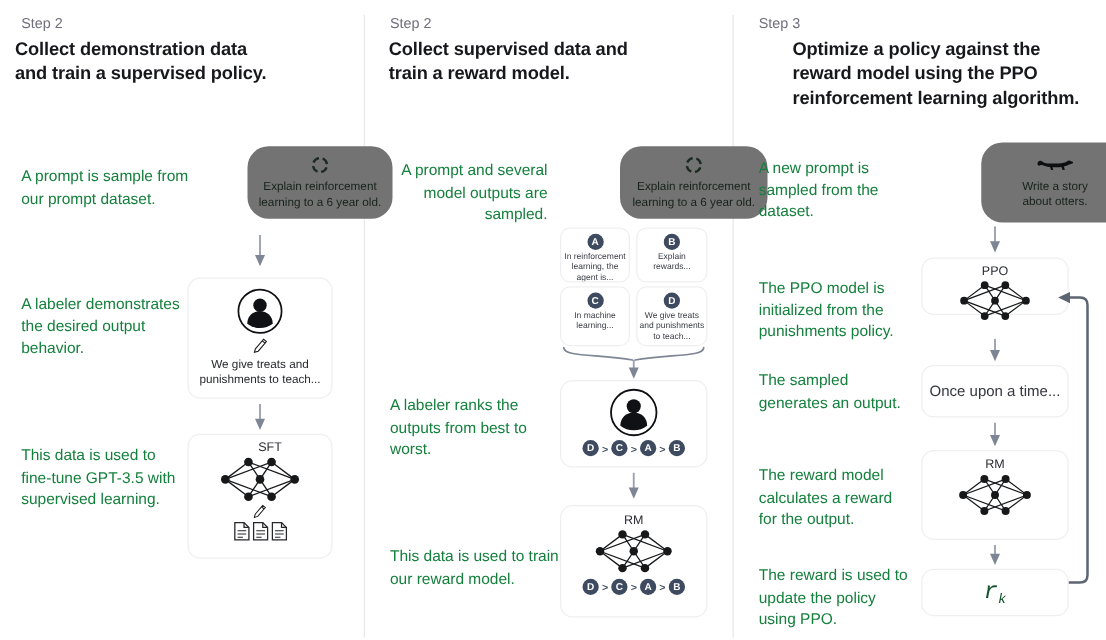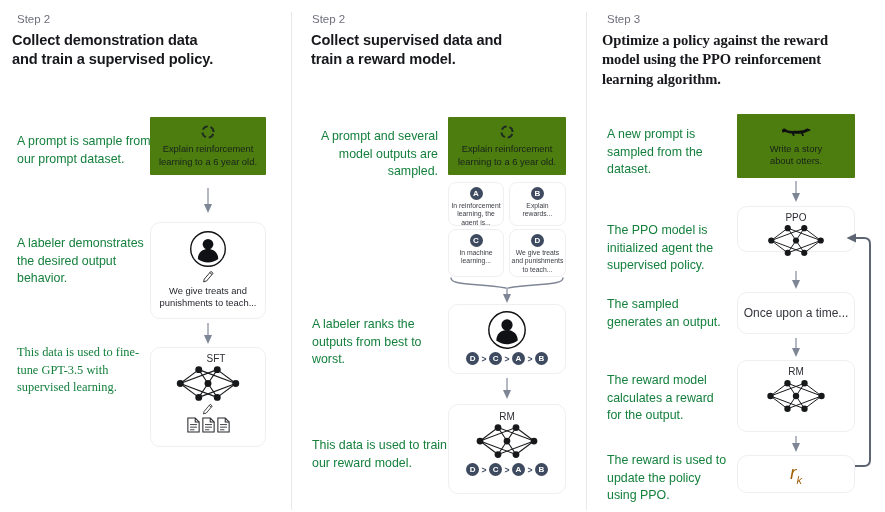--- a/index.html
+++ b/index.html
@@ -6,55 +6,55 @@
   body{
     width:885px;height:512px;position:relative;overflow:hidden;
     background:#ffffff;color:#212328;
     font-family:"Liberation Sans",sans-serif;
     -webkit-font-smoothing:antialiased;
   }
   .divider{position:absolute;top:12px;width:1px;height:498px;background:#e8e8eb;}
   .step-label{position:absolute;font-size:11.5px;color:#6f6f7e;}
   .step-title{position:absolute;font-size:14.6px;font-weight:700;color:#17181c;line-height:1.32;letter-spacing:-0.1px;}
   .caption{position:absolute;font-size:12.4px;line-height:1.42;color:#15803d;}
-  .pbox{position:absolute;background:#4d7c0f;border-radius:1px;display:flex;flex-direction:column;
-        align-items:center;justify-content:center;gap:3px;text-align:center;}
+  .pbox{position:absolute;background:#737373;border-radius:17px;display:flex;flex-direction:column;
+        align-items:center;justify-content:center;gap:3px;text-align:center;margin-left:48px;}
   .ptext{font-size:9.4px;line-height:1.32;color:#17221b;width:104px;}
   .ptext.narrow{width:72px;}
   .card{position:absolute;background:#fff;border:1px solid #efeff2;border-radius:10px;
         display:flex;flex-direction:column;align-items:center;box-sizing:border-box;}
   .net-label{font-size:10px;color:#2c2e33;margin-top:6px;}
   .small-note{font-size:9.4px;line-height:1.3;color:#26282e;text-align:center;width:102px;margin-top:2px;}
   .arrow-v{position:absolute;}
   .badge{width:13px;height:13px;border-radius:50%;background:#3e4a5f;color:#fff;font-size:8px;font-weight:700;
          display:flex;align-items:center;justify-content:center;flex:0 0 auto;}
   .rank-row{display:flex;align-items:center;gap:2.5px;margin-top:4px;}
   .rank-sep{font-size:8.5px;font-weight:700;color:#3e4a5f;}
   .out-grid{position:absolute;display:grid;grid-template-columns:56px 57px;grid-template-rows:44px 48px;gap:3px 5px;}
   .out-card{border:1px solid #efeff2;border-radius:8px;background:#fff;display:flex;flex-direction:column;
             align-items:center;padding-top:4px;gap:2px;overflow:hidden;}
   .out-text{font-size:6.8px;line-height:1.22;color:#3a3d44;text-align:center;padding:0 2px;width:52px;}
   .once-text{font-size:12px;color:#33363c;}
-  .rk{font-family:Liberation Sans, sans-serif;font-style:italic;font-size:19px;color:#a16207;}
+  .rk{font-family:Liberation Mono, monospace;font-style:italic;font-size:19px;color:#14532d;}
   .rk sub{font-size:11px;}
   .docs-row{display:flex;gap:2px;margin-top:2px;}
   svg{display:block;}
 </style>
 </head>
 <body>
 
 <div class="divider" style="left:291px;"></div>
 <div class="divider" style="left:586px;"></div>
 
 <div class="step-label" style="left:17px;top:13px;">Step 2</div>
 <div class="step-title" style="left:12px;top:31px;width:215px;">Collect demonstration data and train a supervised policy.</div>
 
 <div class="caption" style="left:17px;top:133px;width:140px;">A prompt is sample from our prompt dataset.</div>
 <div class="caption" style="left:17px;top:235px;width:134px;">A labeler demonstrates the desired output behavior.</div>
-<div class="caption" style="left:17px;top:344px;width:134px;font-family:Liberation Serif, serif;">This data is used to fine-tune GPT-3.5 with supervised learning.</div>
+<div class="caption" style="left:17px;top:356px;width:134px;">This data is used to fine-tune GPT-3.5 with supervised learning.</div>
 
 <div class="pbox" style="left:150px;top:117px;width:116px;height:58px;">
   <span>
     <svg width="16" height="16" viewBox="0 0 20 20">
         <circle cx="10" cy="10" r="7" fill="none" stroke="#1c2a22" stroke-width="2.4" stroke-dasharray="7.3 3.7" transform="rotate(20 10 10)"></circle>
       </svg>
   </span>
   <span class="ptext">Explain reinforcement learning to a 6 year old.</span>
 </div>
 
@@ -262,24 +262,24 @@
     <span class="rank-sep">&gt;</span>
     <span class="badge">C</span>
     <span class="rank-sep">&gt;</span>
     <span class="badge">A</span>
     <span class="rank-sep">&gt;</span>
     <span class="badge">B</span>
   </span>
 </div>
 
 <div class="step-label" style="left:607px;top:13px;">Step 3</div>
-<div class="step-title" style="left:602px;top:31px;width:238px;font-family:Liberation Serif, serif;">Optimize a policy against the reward model using the PPO reinforcement learning algorithm.</div>
+<div class="step-title" style="left:634px;top:31px;width:238px;">Optimize a policy against the reward model using the PPO reinforcement learning algorithm.</div>
 
 <div class="caption" style="left:607px;top:126px;width:96px;">A new prompt is sampled from the dataset.</div>
-<div class="caption" style="left:607px;top:222px;width:124px;">The PPO model is initialized agent the supervised policy.</div>
+<div class="caption" style="left:607px;top:222px;width:124px;">The PPO model is initialized from the punishments policy.</div>
 <div class="caption" style="left:607px;top:296px;width:124px;">The sampled generates an output.</div>
 <div class="caption" style="left:607px;top:372px;width:118px;">The reward model calculates a reward for the output.</div>
 <div class="caption" style="left:607px;top:452px;width:122px;">The reward is used to update the policy using PPO.</div>
 
 <div class="pbox" style="left:737px;top:114px;width:118px;height:64px;">
   <span>
     <svg width="30" height="15" viewBox="0 0 44 22">
       <path fill="#0e0f11" d="M1.5 9.5 C1 6.5 3.5 4.5 6 5.5 C7.5 6.1 8.5 7.5 10.5 8 C14 9 18.5 8.5 23 8.5 C27.5 8.5 31.5 8 34.5 7 C36 6.5 36.5 5 38.5 5 C40 5 41 6 42.5 6.5 C43.5 6.9 43.5 8 42.5 8.5 C41 9.2 39.5 9.2 38 10 C36.5 10.8 35 11.5 32.5 12 L33.5 16 L31 16 L29.5 12.5 C26.5 13 22.5 13 19 12.8 L20 16 L17.5 16 L16 12.5 C12.5 12.2 9.5 11.5 7.5 10.5 C5.5 9.5 4.5 11 3.5 11 C2.5 11 1.7 10.5 1.5 9.5 Z"></path>
     </svg>
   </span>

